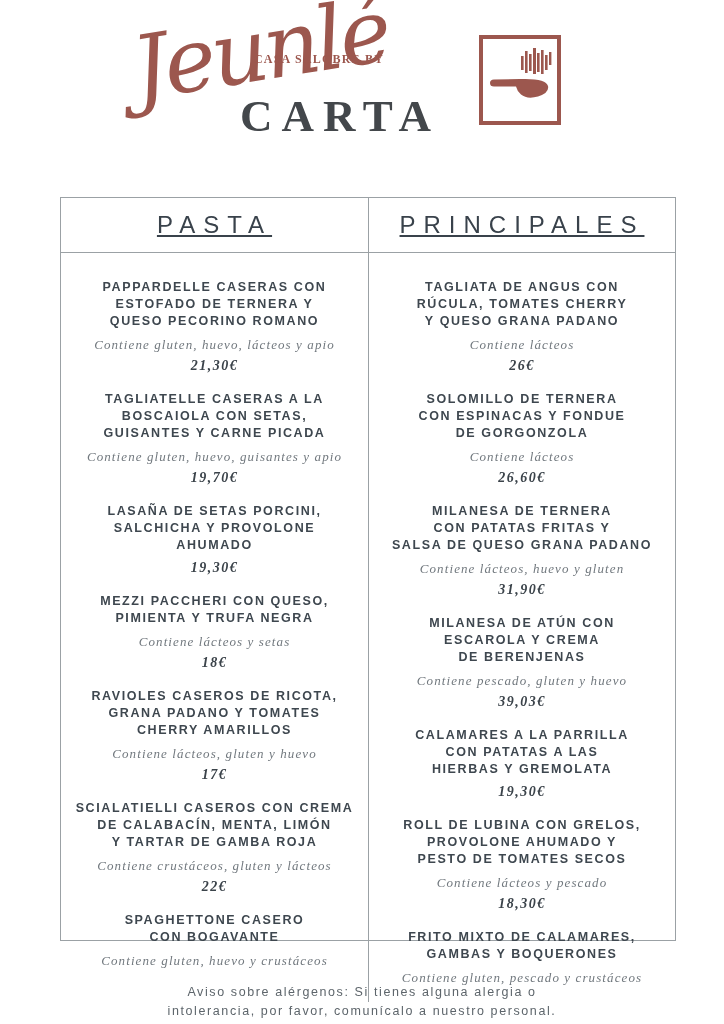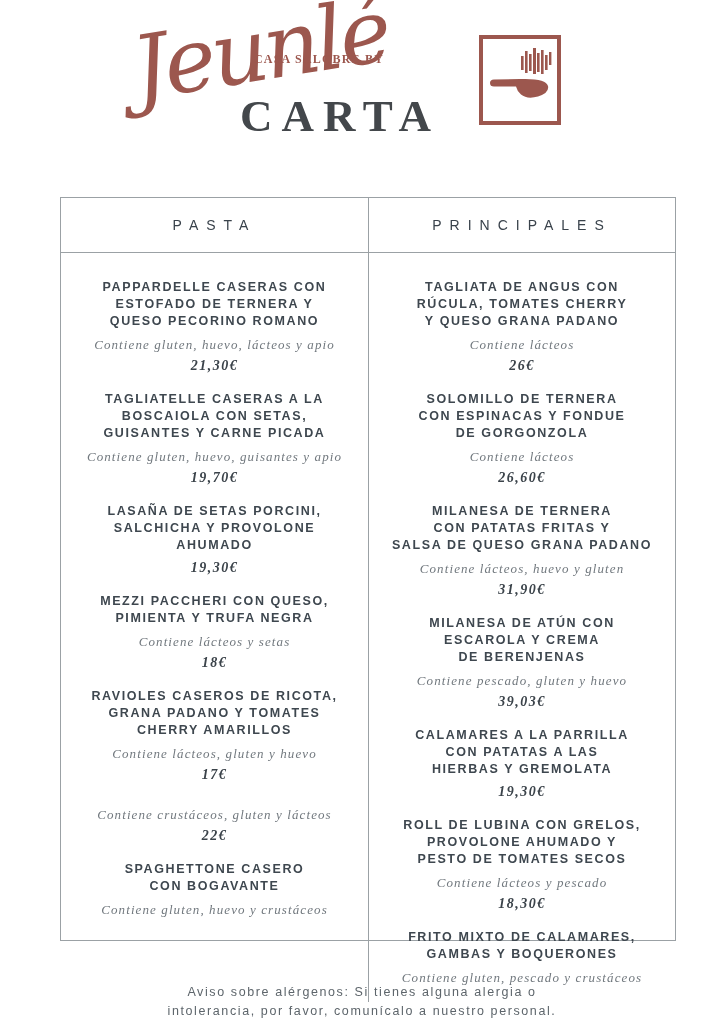--- a/index.html
+++ b/index.html
@@ -35,21 +35,21 @@
   .logo-badge{position:absolute;left:478px;top:34px;width:84px;height:92px;z-index:3;}
   
   .menu-box{
     position:absolute;left:60px;top:197px;width:616px;height:744px;
     border:1px solid var(--border);
     display:grid;grid-template-columns:1fr 1fr;grid-template-rows:55px 1fr;
   }
   .col-head{
     display:flex;align-items:center;justify-content:center;
     border-bottom:1px solid var(--border);
-    font-size:14px;letter-spacing:8px;color:#39424b;font-weight:400;
+    font-size:24px;letter-spacing:8px;color:#39424b;font-weight:400;text-decoration:underline;
   }
   .col-head.right,.col-body.right{border-left:1px solid var(--border);}
   .col-body{padding:26px 8px 0 8px;display:flex;flex-direction:column;align-items:center;}
   .item{width:100%;text-align:center;margin-bottom:17px;}
   .item-name{
     font-size:12.5px;font-weight:700;letter-spacing:1.6px;line-height:17px;
     color:var(--ink);white-space:pre-line;
   }
   .item-allergens{
     margin-top:7px;font-family:"Liberation Serif",serif;font-style:italic;
@@ -123,20 +123,23 @@
       <div class="item-price">18€</div>
     </div>
     <div class="item">
       <div class="item-name">RAVIOLES CASEROS DE RICOTA,
 GRANA PADANO Y TOMATES
 CHERRY AMARILLOS</div>
       <div class="item-allergens">Contiene lácteos, gluten y huevo</div>
       <div class="item-price">17€</div>
     </div>
     <div class="item">
+      <div class="item-name">SCIALATIELLI CASEROS CON CREMA
+DE CALABACÍN, MENTA, LIMÓN
+Y TARTAR DE GAMBA ROJA</div>
       <div class="item-allergens">Contiene crustáceos, gluten y lácteos</div>
       <div class="item-price">22€</div>
     </div>
     <div class="item">
       <div class="item-name">SPAGHETTONE CASERO
 CON BOGAVANTE</div>
       <div class="item-allergens">Contiene gluten, huevo y crustáceos</div>
 
     </div>
   </div>

